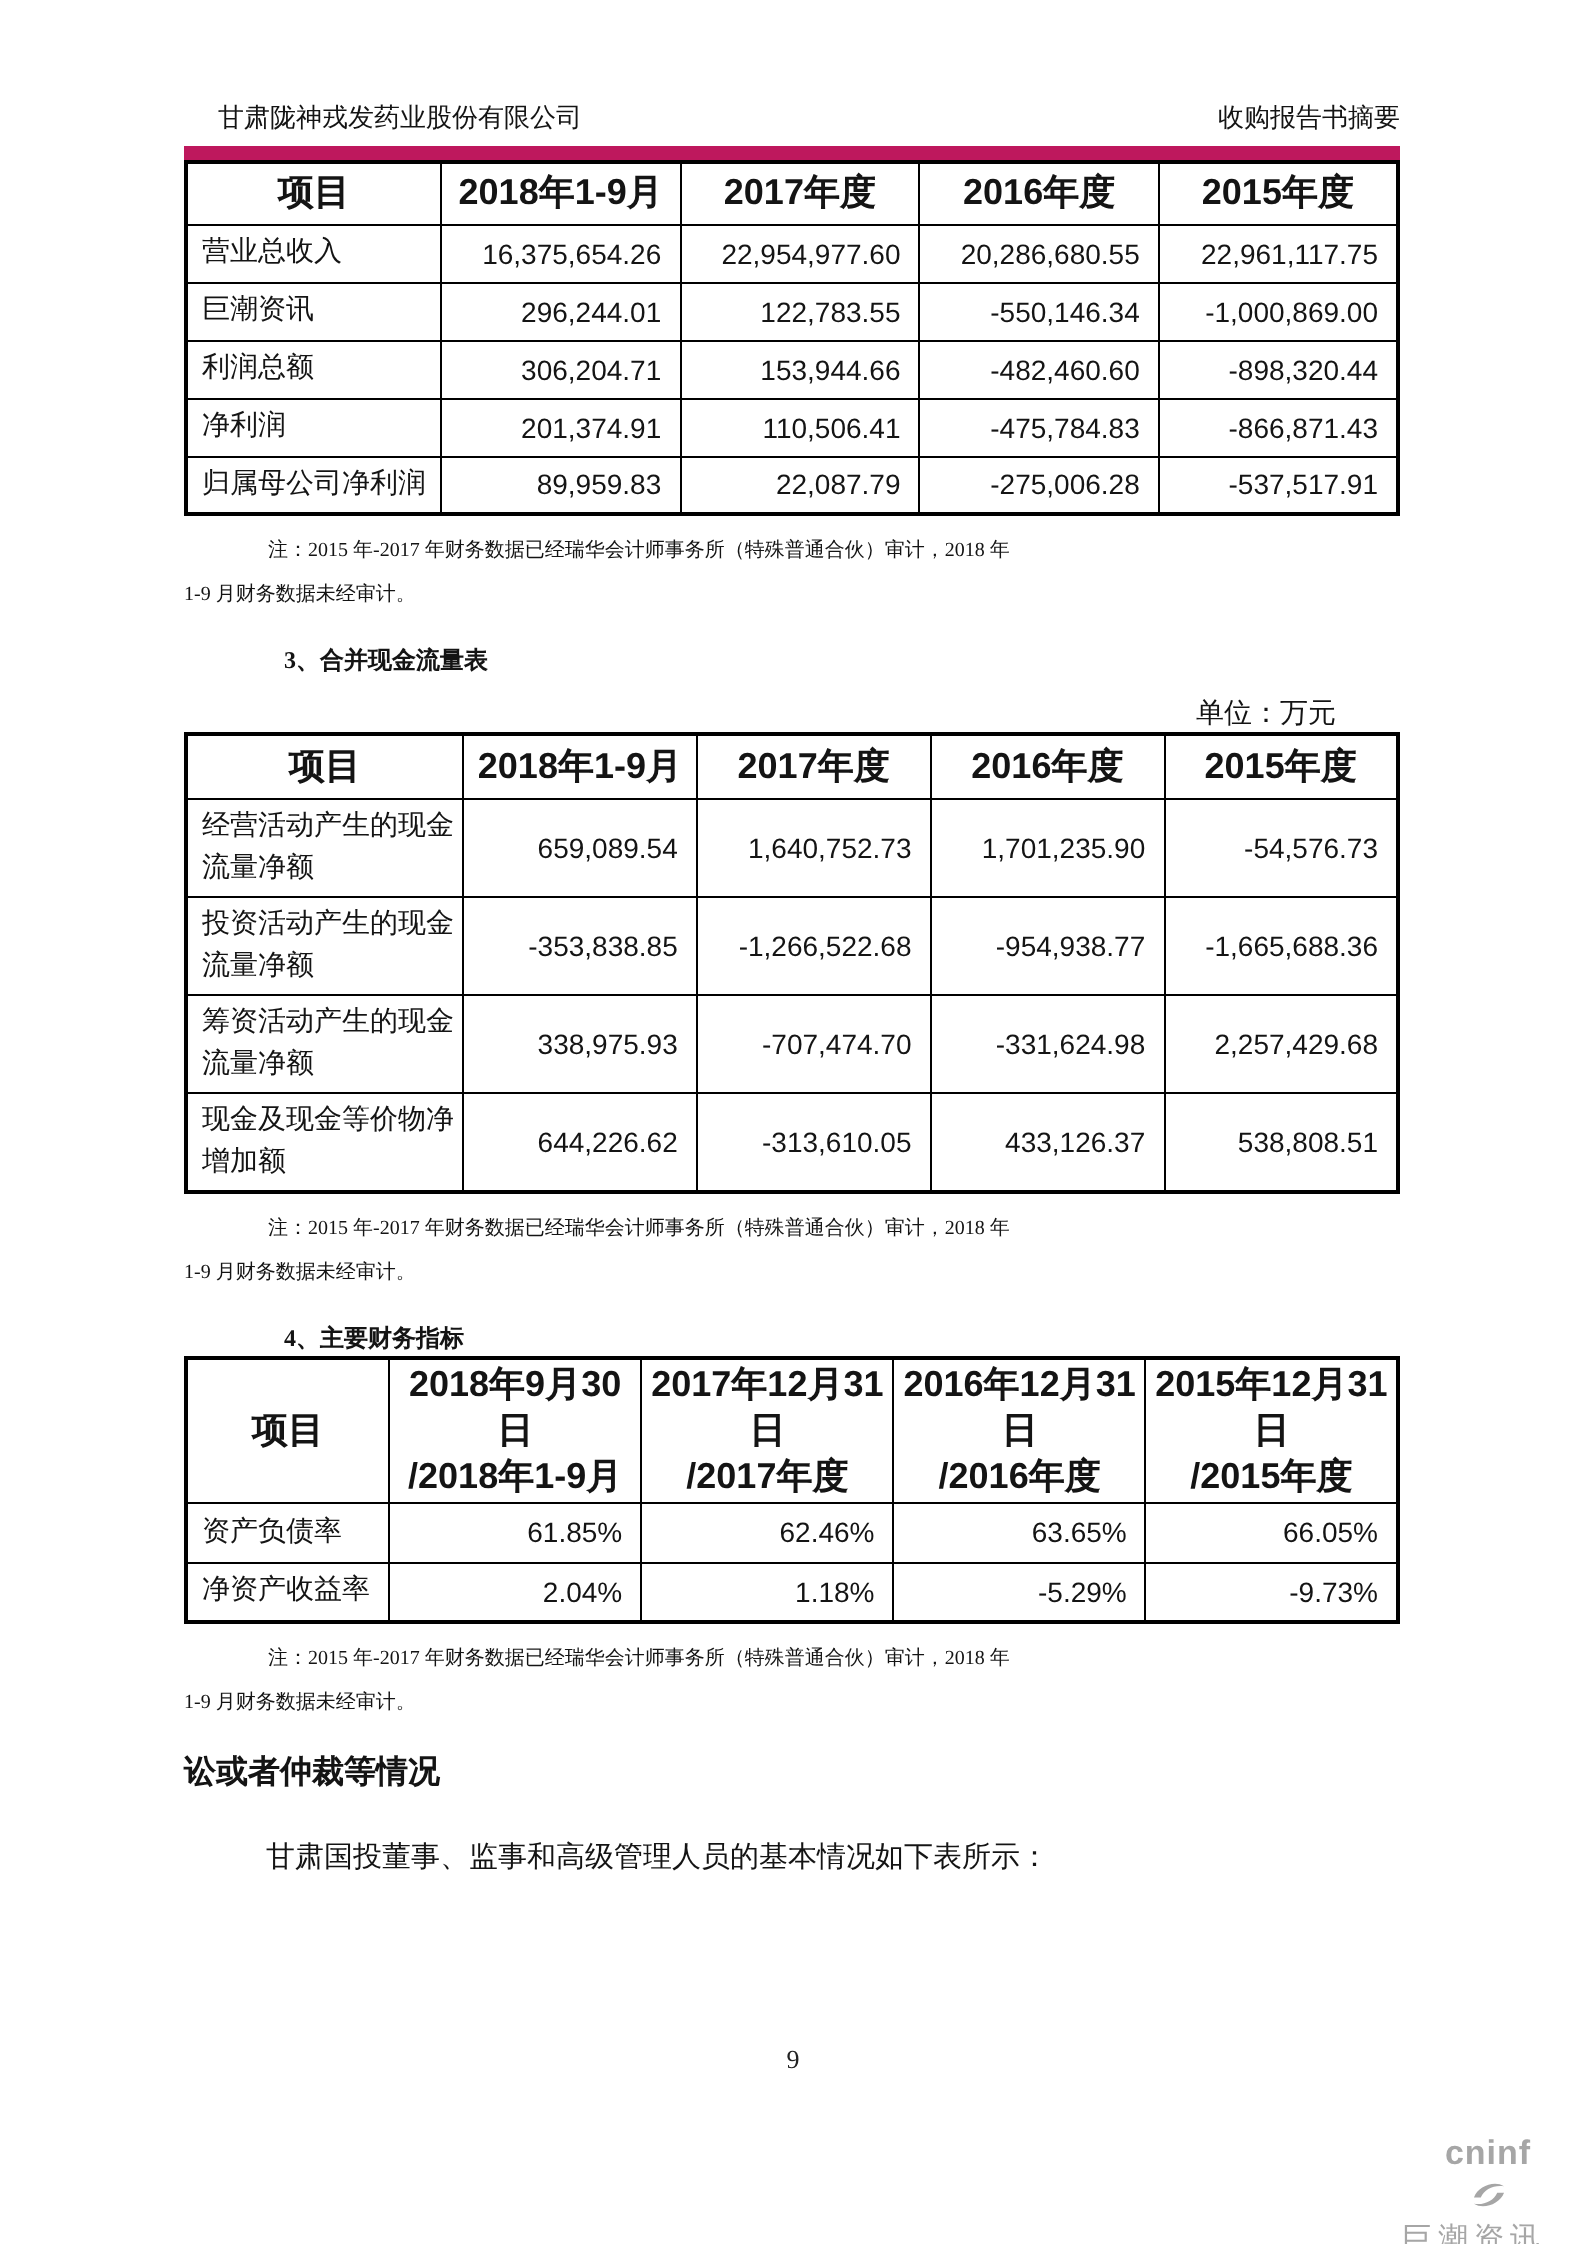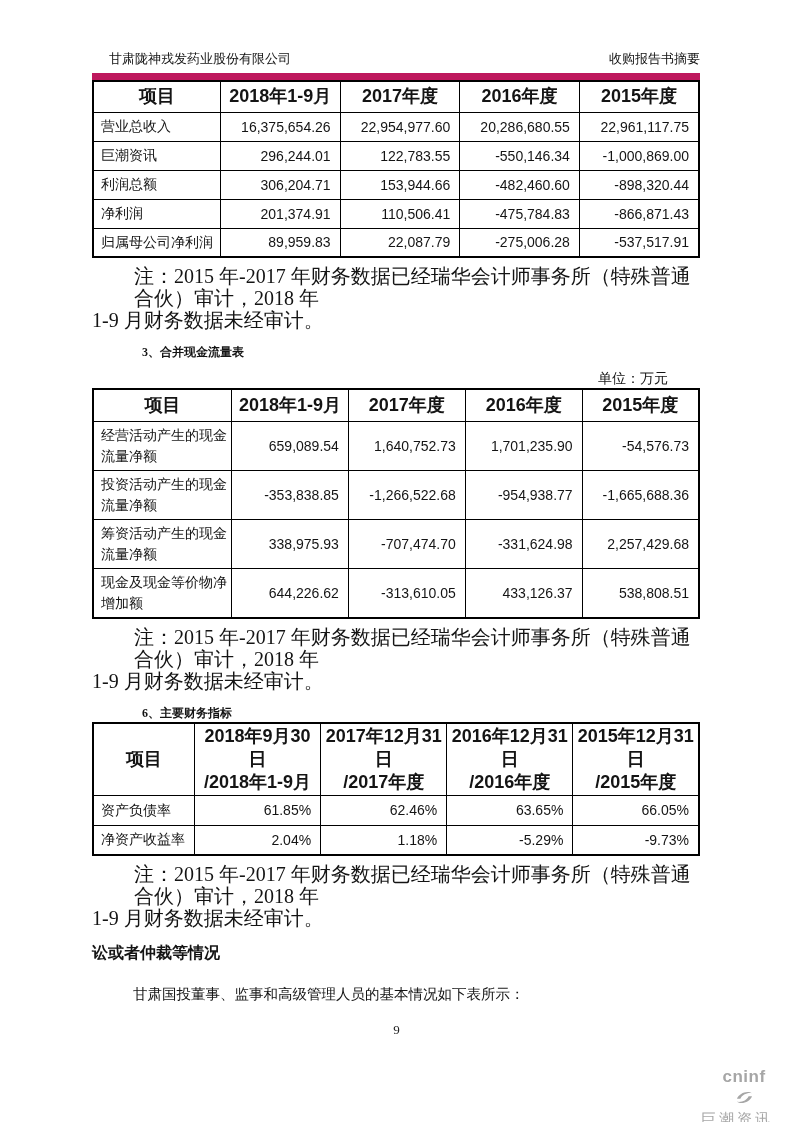--- a/index.html
+++ b/index.html
@@ -43,21 +43,21 @@
   .t1{margin-top:26px;}
   .t1 thead tr{height:31px;} .t1 tbody tr{height:29px;}
   .t1 th:first-child{width:124px;}
   .t2{margin-top:10px;}
   .t2 thead tr{height:32px;} .t2 tbody tr{height:47px;}
   .t2 th:first-child{width:135px;}
   .t3{margin-top:7px;}
   .t3 thead tr{height:55px;} .t3 tbody tr{height:30px;}
   .t3 th:first-child{width:98px;}
   
-  .note{margin-top:7px;font-size:20px;line-height:22px;}
+  .note{margin-top:7px;font-size:10px;line-height:22px;}
   .note .indent{padding-left:42px;}
   
   .sec-heading{
     font-family:Liberation Serif, serif;
     font-weight:bold;font-size:12px;
     margin:13px 0 0 50px;
   }
   .unit-line{margin-top:9px;text-align:right;padding-right:32px;font-size:14px;}
   
   .big-heading{
@@ -191,21 +191,21 @@
           <td class="num">538,808.51</td>
         </tr>
       </tbody>
   </table>
 
   <div class="note">
     <div class="indent">注：2015 年-2017 年财务数据已经瑞华会计师事务所（特殊普通合伙）审计，2018 年</div>
     <div>1-9 月财务数据未经审计。</div>
   </div>
 
-  <div class="sec-heading">6、主要财务指标</div>
+  <div class="sec-heading">4、主要财务指标</div>
 
   <table class="fin-table t3">
     <thead>
         <tr>
           <th>项目</th>
           <th>2018年9月30日<br>/2018年1-9月</th>
           <th>2017年12月31日<br>/2017年度</th>
           <th>2016年12月31日<br>/2016年度</th>
           <th>2015年12月31日<br>/2015年度</th>
         </tr>

